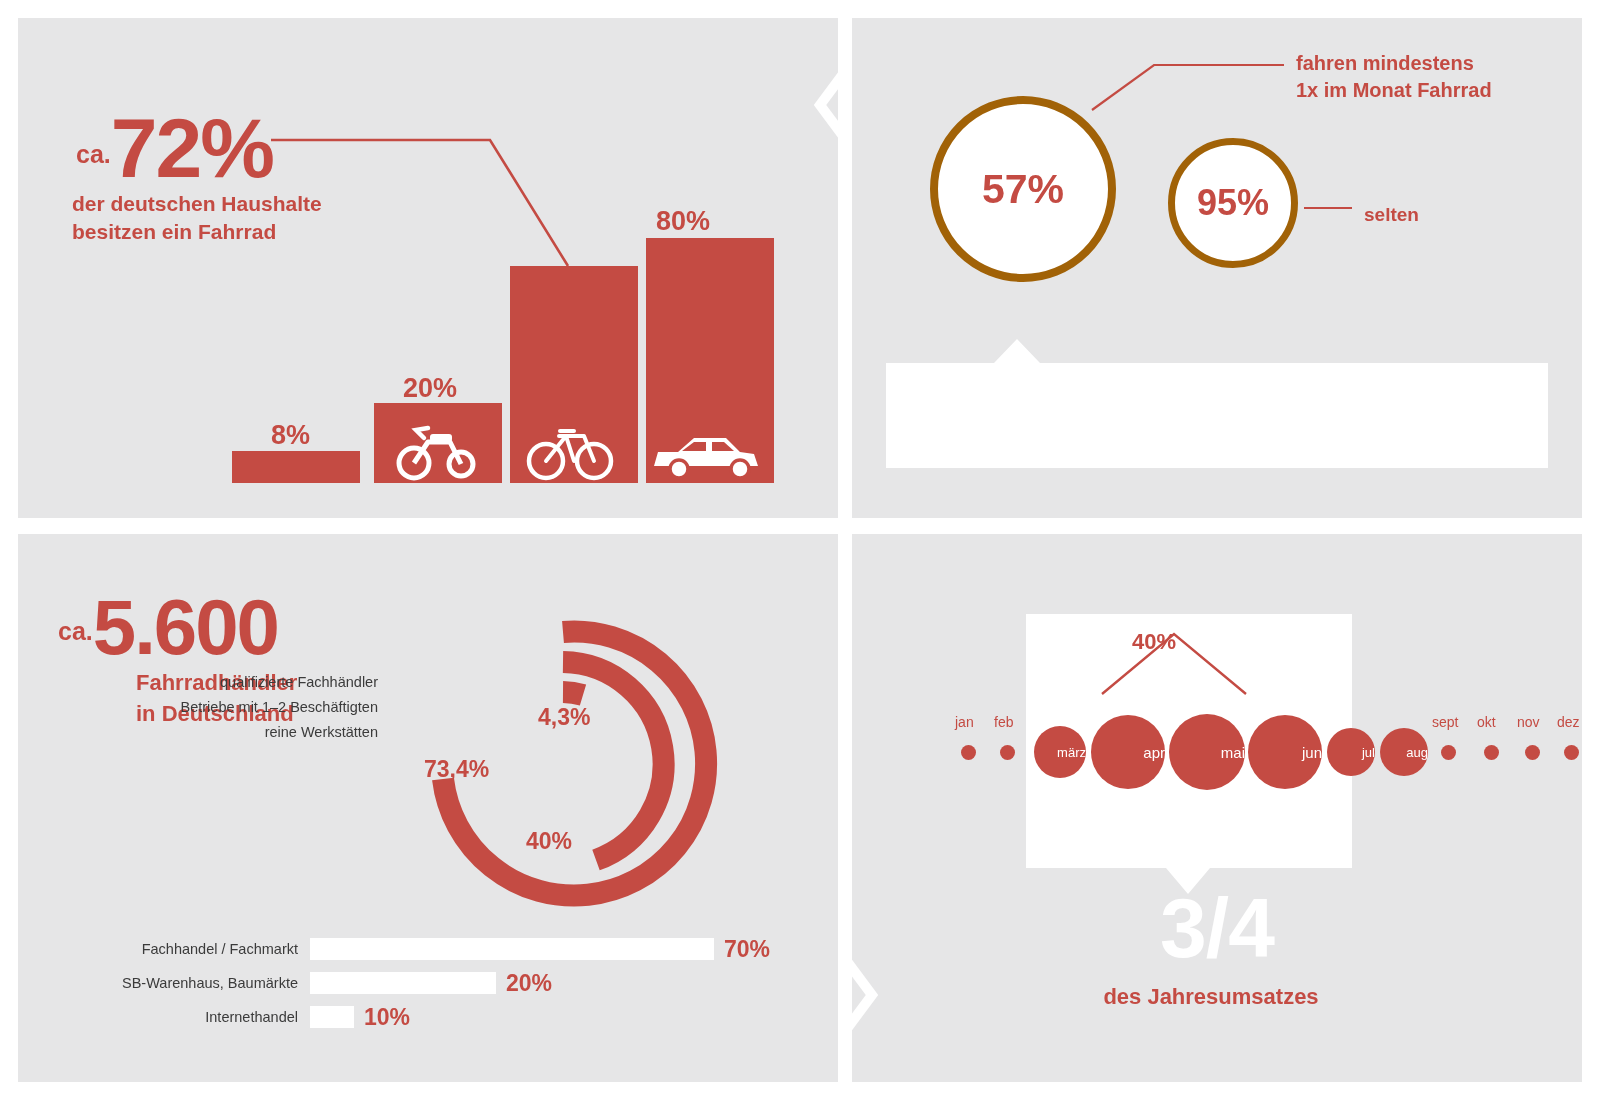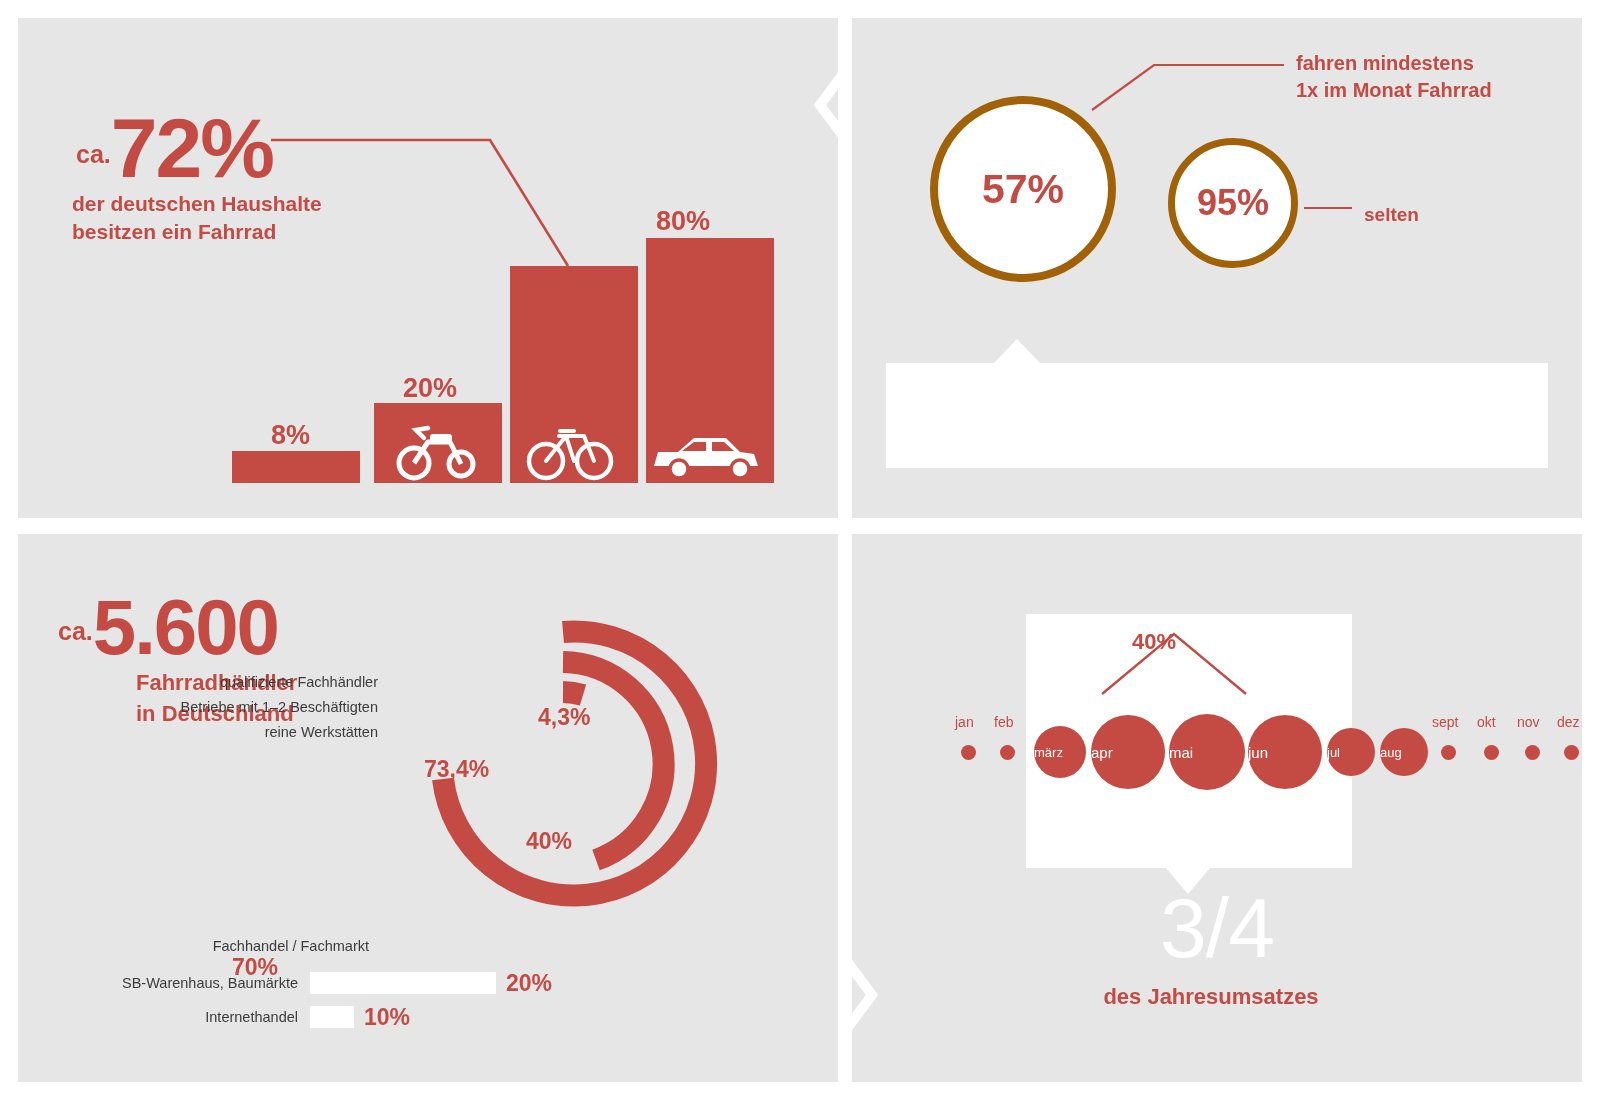--- a/index.html
+++ b/index.html
@@ -69,25 +69,25 @@
   .donut-val { position:absolute; color:#c44b43; font-size:23px; font-weight:700; }
 
   .chan-row { position:absolute; display:flex; align-items:center; height:22px; }
   .chan-label { width:262px; text-align:right; color:#3b3b3b; font-size:14.5px; padding-right:12px; }
   .chan-bar { height:22px; background:#ffffff; }
   .chan-val { color:#c44b43; font-size:23px; font-weight:700; margin-left:10px; }
 
   
   #br { position:absolute; left:852px; top:534px; width:730px; height:548px; }
   .mon { position:absolute; border-radius:50%; background:#c44b43; display:flex;
-         align-items:center; justify-content:flex-start; color:#ffffff; }
+         align-items:center; justify-content:flex-end; color:#ffffff; }
   .mon-lab-out { position:absolute; color:#c44b43; font-size:14px; }
   .br-40 { position:absolute; left:280px; top:95px; color:#c44b43; font-size:22px; font-weight:700;}
   .br-34 { position:absolute; left:0; top:352px; width:730px; text-align:center;
-           color:#ffffff; font-size:84px; font-weight:400; letter-spacing:-1px; line-height:1; }
+           color:#ffffff; font-size:84px; font-weight:700; letter-spacing:-1px; line-height:1; }
   .br-34-sub { position:absolute; left:0; top:450px; width:718px; text-align:center;
                color:#c44b43; font-size:22px; font-weight:700; }
 </style>
 </head>
 <body>
 
 <div id="page">
 
   <div class="panel panel-tl"></div>
   <div class="panel panel-tr"></div>
@@ -195,21 +195,21 @@
     <div class="donut-legend">
       <div>qualifizierte Fachhändler</div>
       <div>Betriebe mit 1–2 Beschäftigten</div>
       <div>reine Werkstätten</div>
     </div>
 
     <div class="donut-val" style="left:406px; top:222px;">73,4%</div>
     <div class="donut-val" style="left:508px; top:294px;">40%</div>
     <div class="donut-val" style="left:520px; top:170px;">4,3%</div>
 
-    <div class="chan-row" style="left:30px; top:404px;flex-direction:column;">
+    <div class="chan-row" style="left:30px; top:404px;">
       <span class="chan-label">Fachhandel / Fachmarkt</span>
       <span class="chan-bar" style="width:404px;"></span>
       <span class="chan-val">70%</span>
     </div>
     <div class="chan-row" style="left:30px; top:438px;">
       <span class="chan-label">SB-Warenhaus, Baumärkte</span>
       <span class="chan-bar" style="width:186px;"></span>
       <span class="chan-val">20%</span>
     </div>
     <div class="chan-row" style="left:30px; top:472px;">

